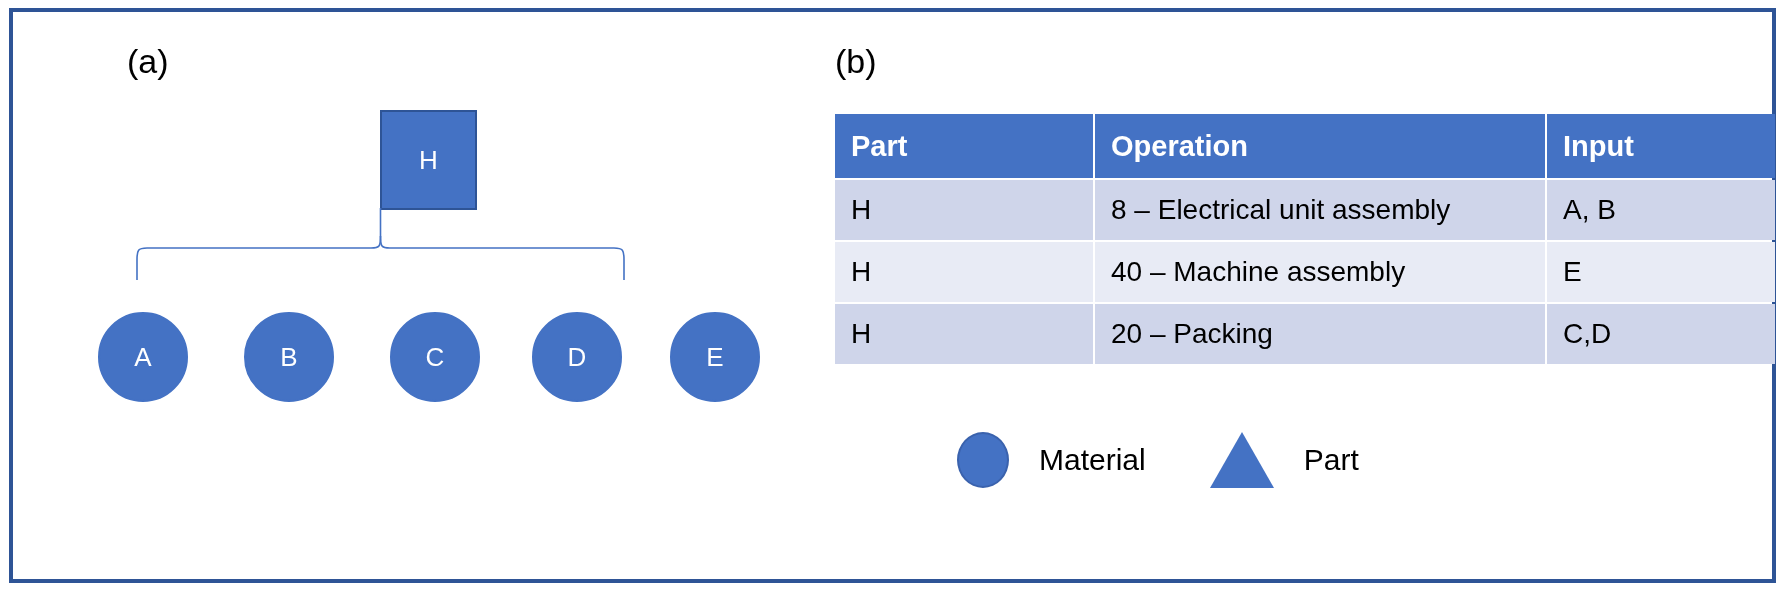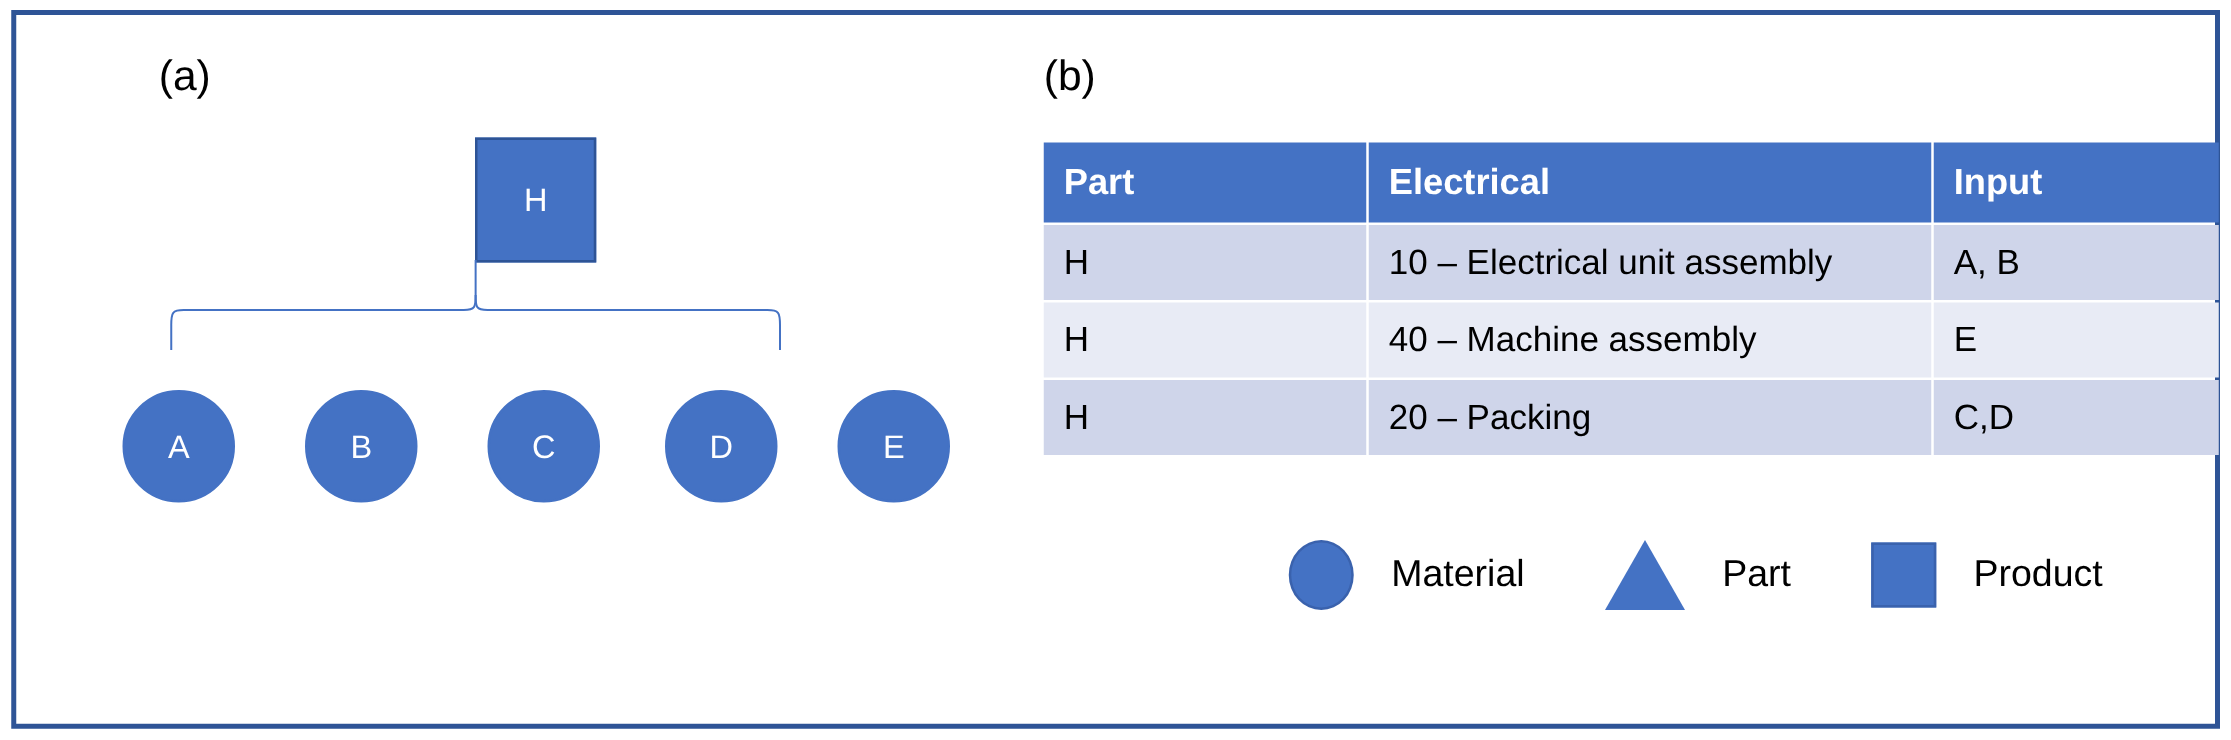--- a/index.html
+++ b/index.html
@@ -130,24 +130,24 @@
   .routing-table tr.row-odd td { background: #CFD5EA; }
   .routing-table tr.row-even td { background: #E8EBF5; }
 
   .col-part { width: 258px; }
   .col-operation { width: 450px; }
   .col-input { width: 228px; }
 
   
   .legend {
     position: absolute;
-    left: 1018px;
+    left: 944px;
     top: 420px;
     display: flex;
-    align-items: center;
+    align-items: flex-end;
     gap: 0px;
   }
   .legend-item {
     display: flex;
     align-items: center;
   }
   .legend-label {
     font-size: 30px;
     color: #000000;
     white-space: nowrap;
@@ -217,28 +217,28 @@
 
     <table class="routing-table">
       <colgroup>
         <col class="col-part">
         <col class="col-operation">
         <col class="col-input">
       </colgroup>
       <thead>
         <tr>
           <th>Part</th>
-          <th>Electrical</th>
+          <th>Operation</th>
           <th>Input</th>
         </tr>
       </thead>
       <tbody>
         <tr class="row-odd">
           <td>H</td>
-          <td>10 – Electrical unit assembly</td>
+          <td>8 – Electrical unit assembly</td>
           <td>A, B</td>
         </tr>
         <tr class="row-even">
           <td>H</td>
           <td>40 – Machine assembly</td>
           <td>E</td>
         </tr>
         <tr class="row-odd">
           <td>H</td>
           <td>20 – Packing</td>
@@ -249,20 +249,16 @@
 
     <div class="legend">
       <div class="legend-item" id="legend-item-material">
         <span class="swatch-circle"></span>
         <span class="legend-label">Material</span>
       </div>
       <div class="legend-item" id="legend-item-part">
         <span class="swatch-triangle"></span>
         <span class="legend-label">Part</span>
       </div>
-      <div class="legend-item" id="legend-item-product">
-        <span class="swatch-square"></span>
-        <span class="legend-label">Product</span>
-      </div>
     </div>
 
   </div>
 </div>
 
 </body></html>

